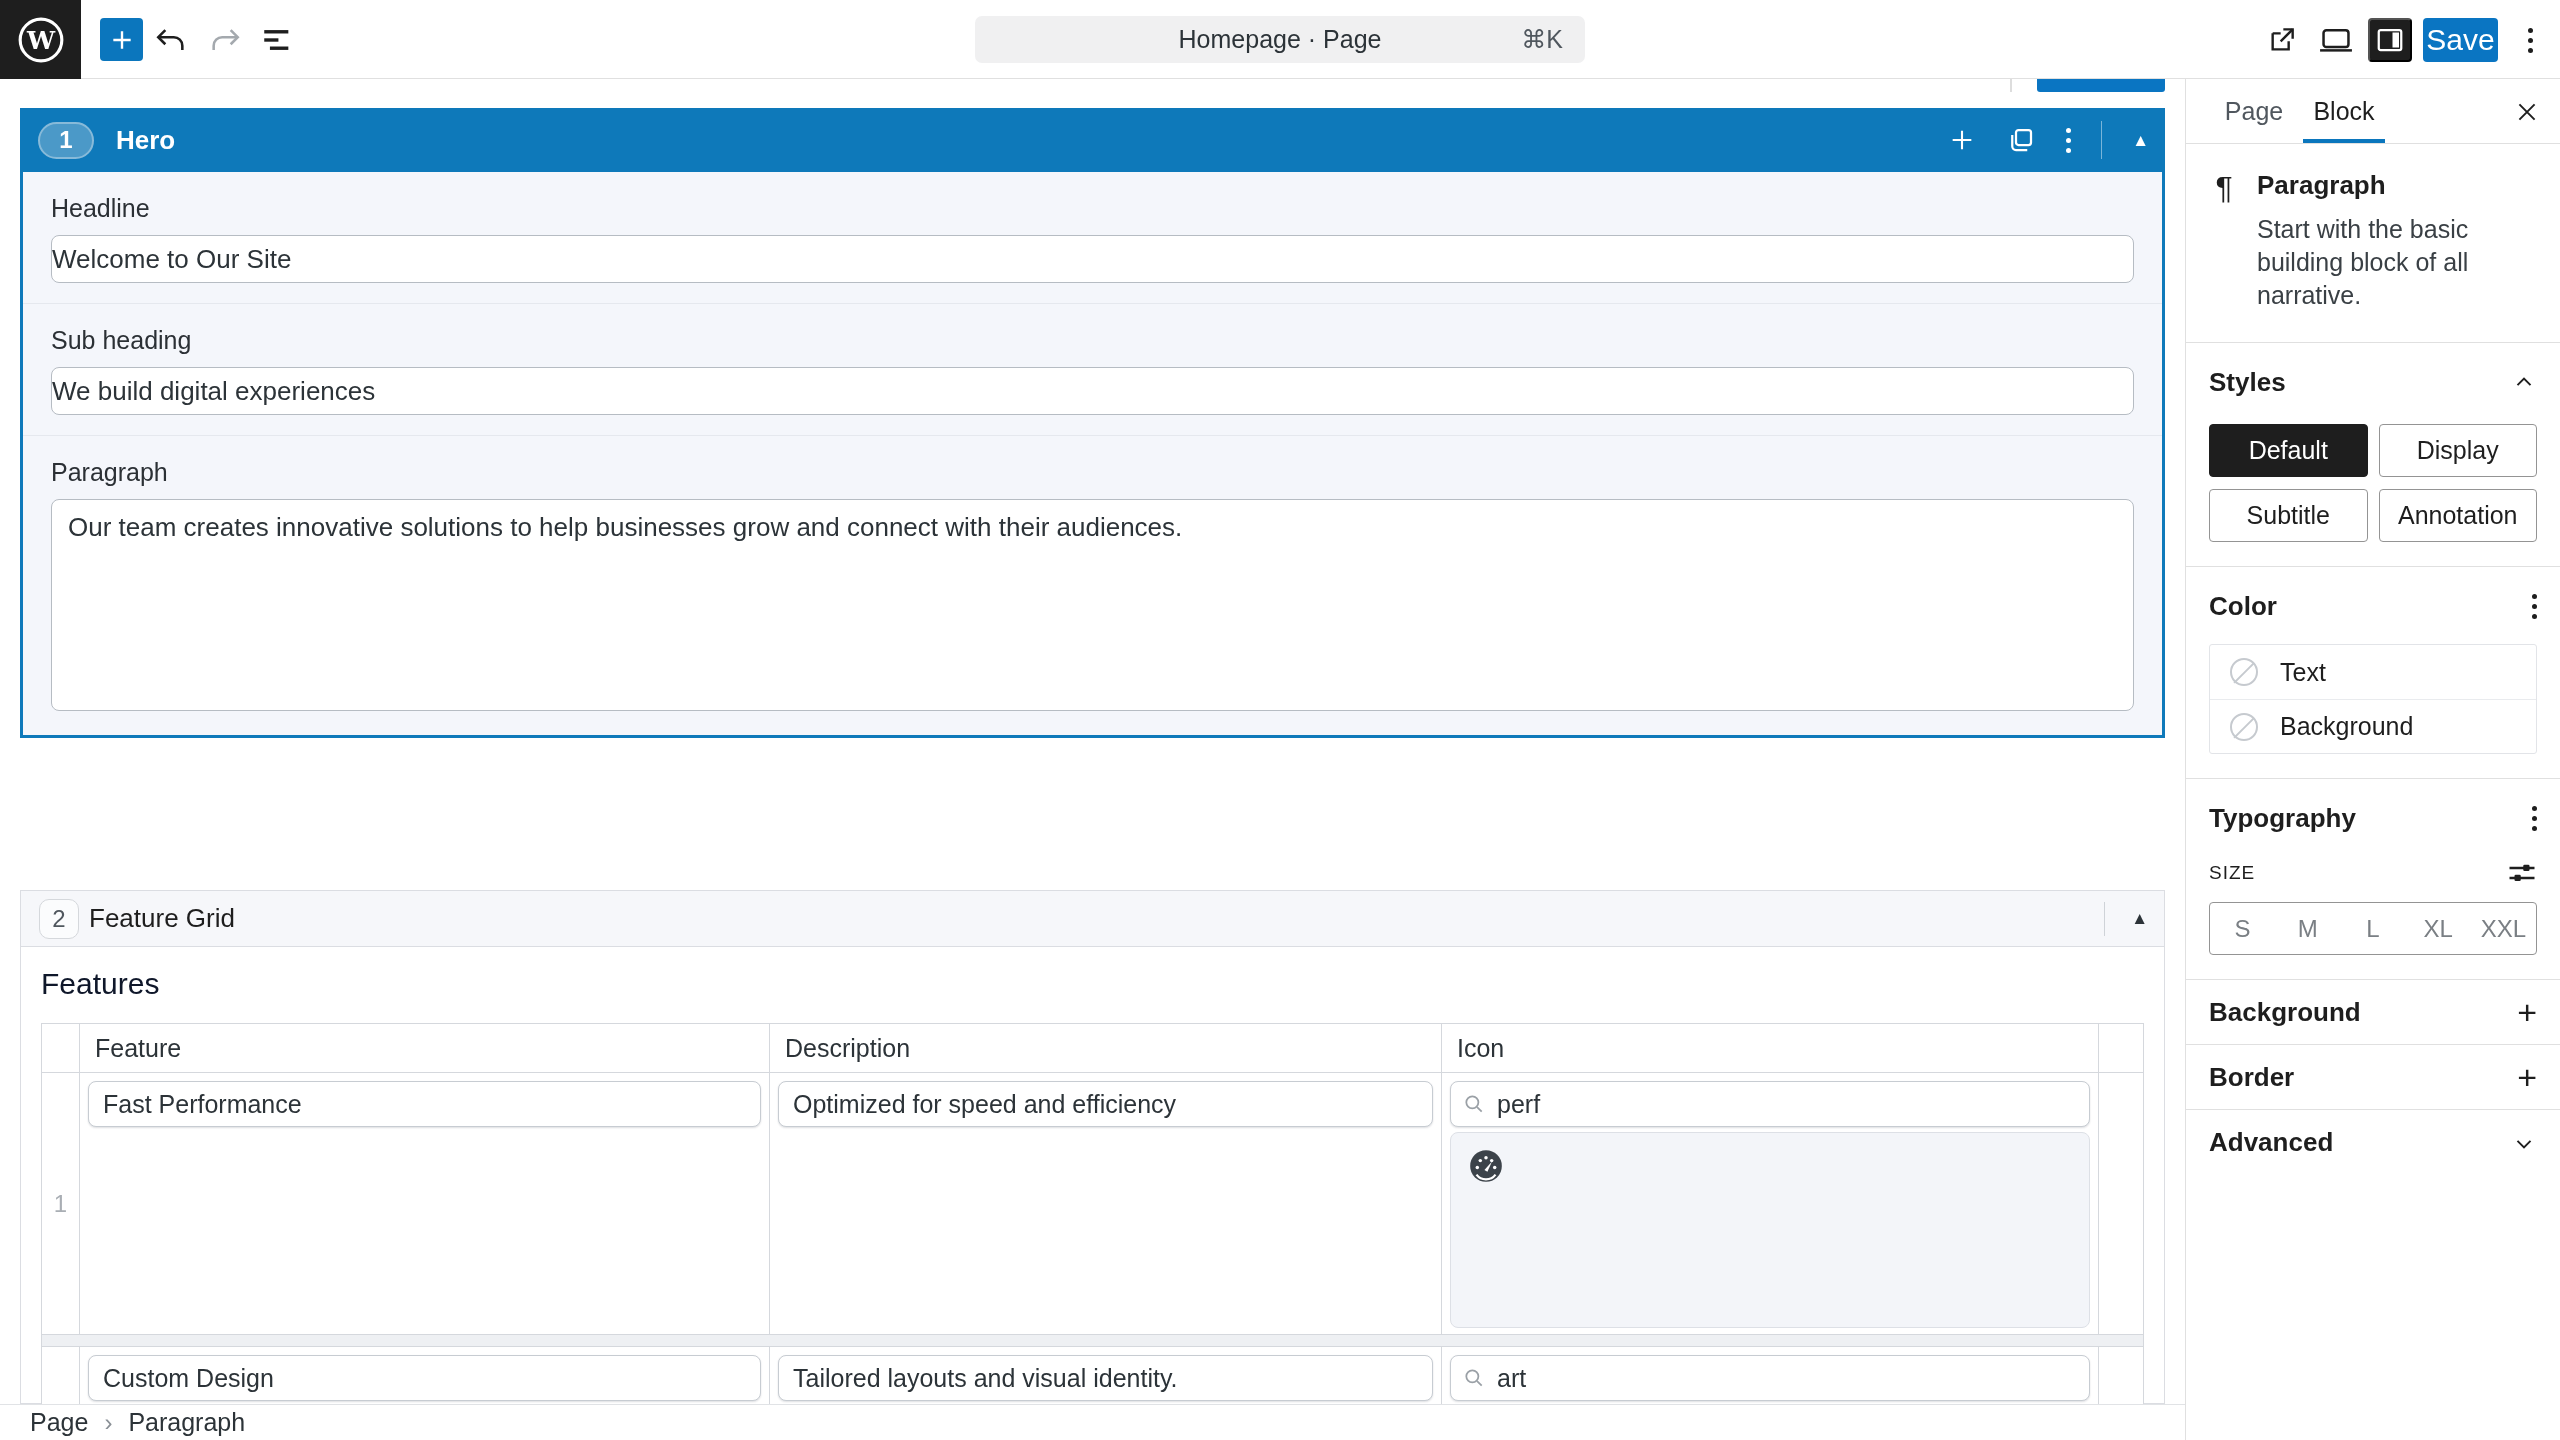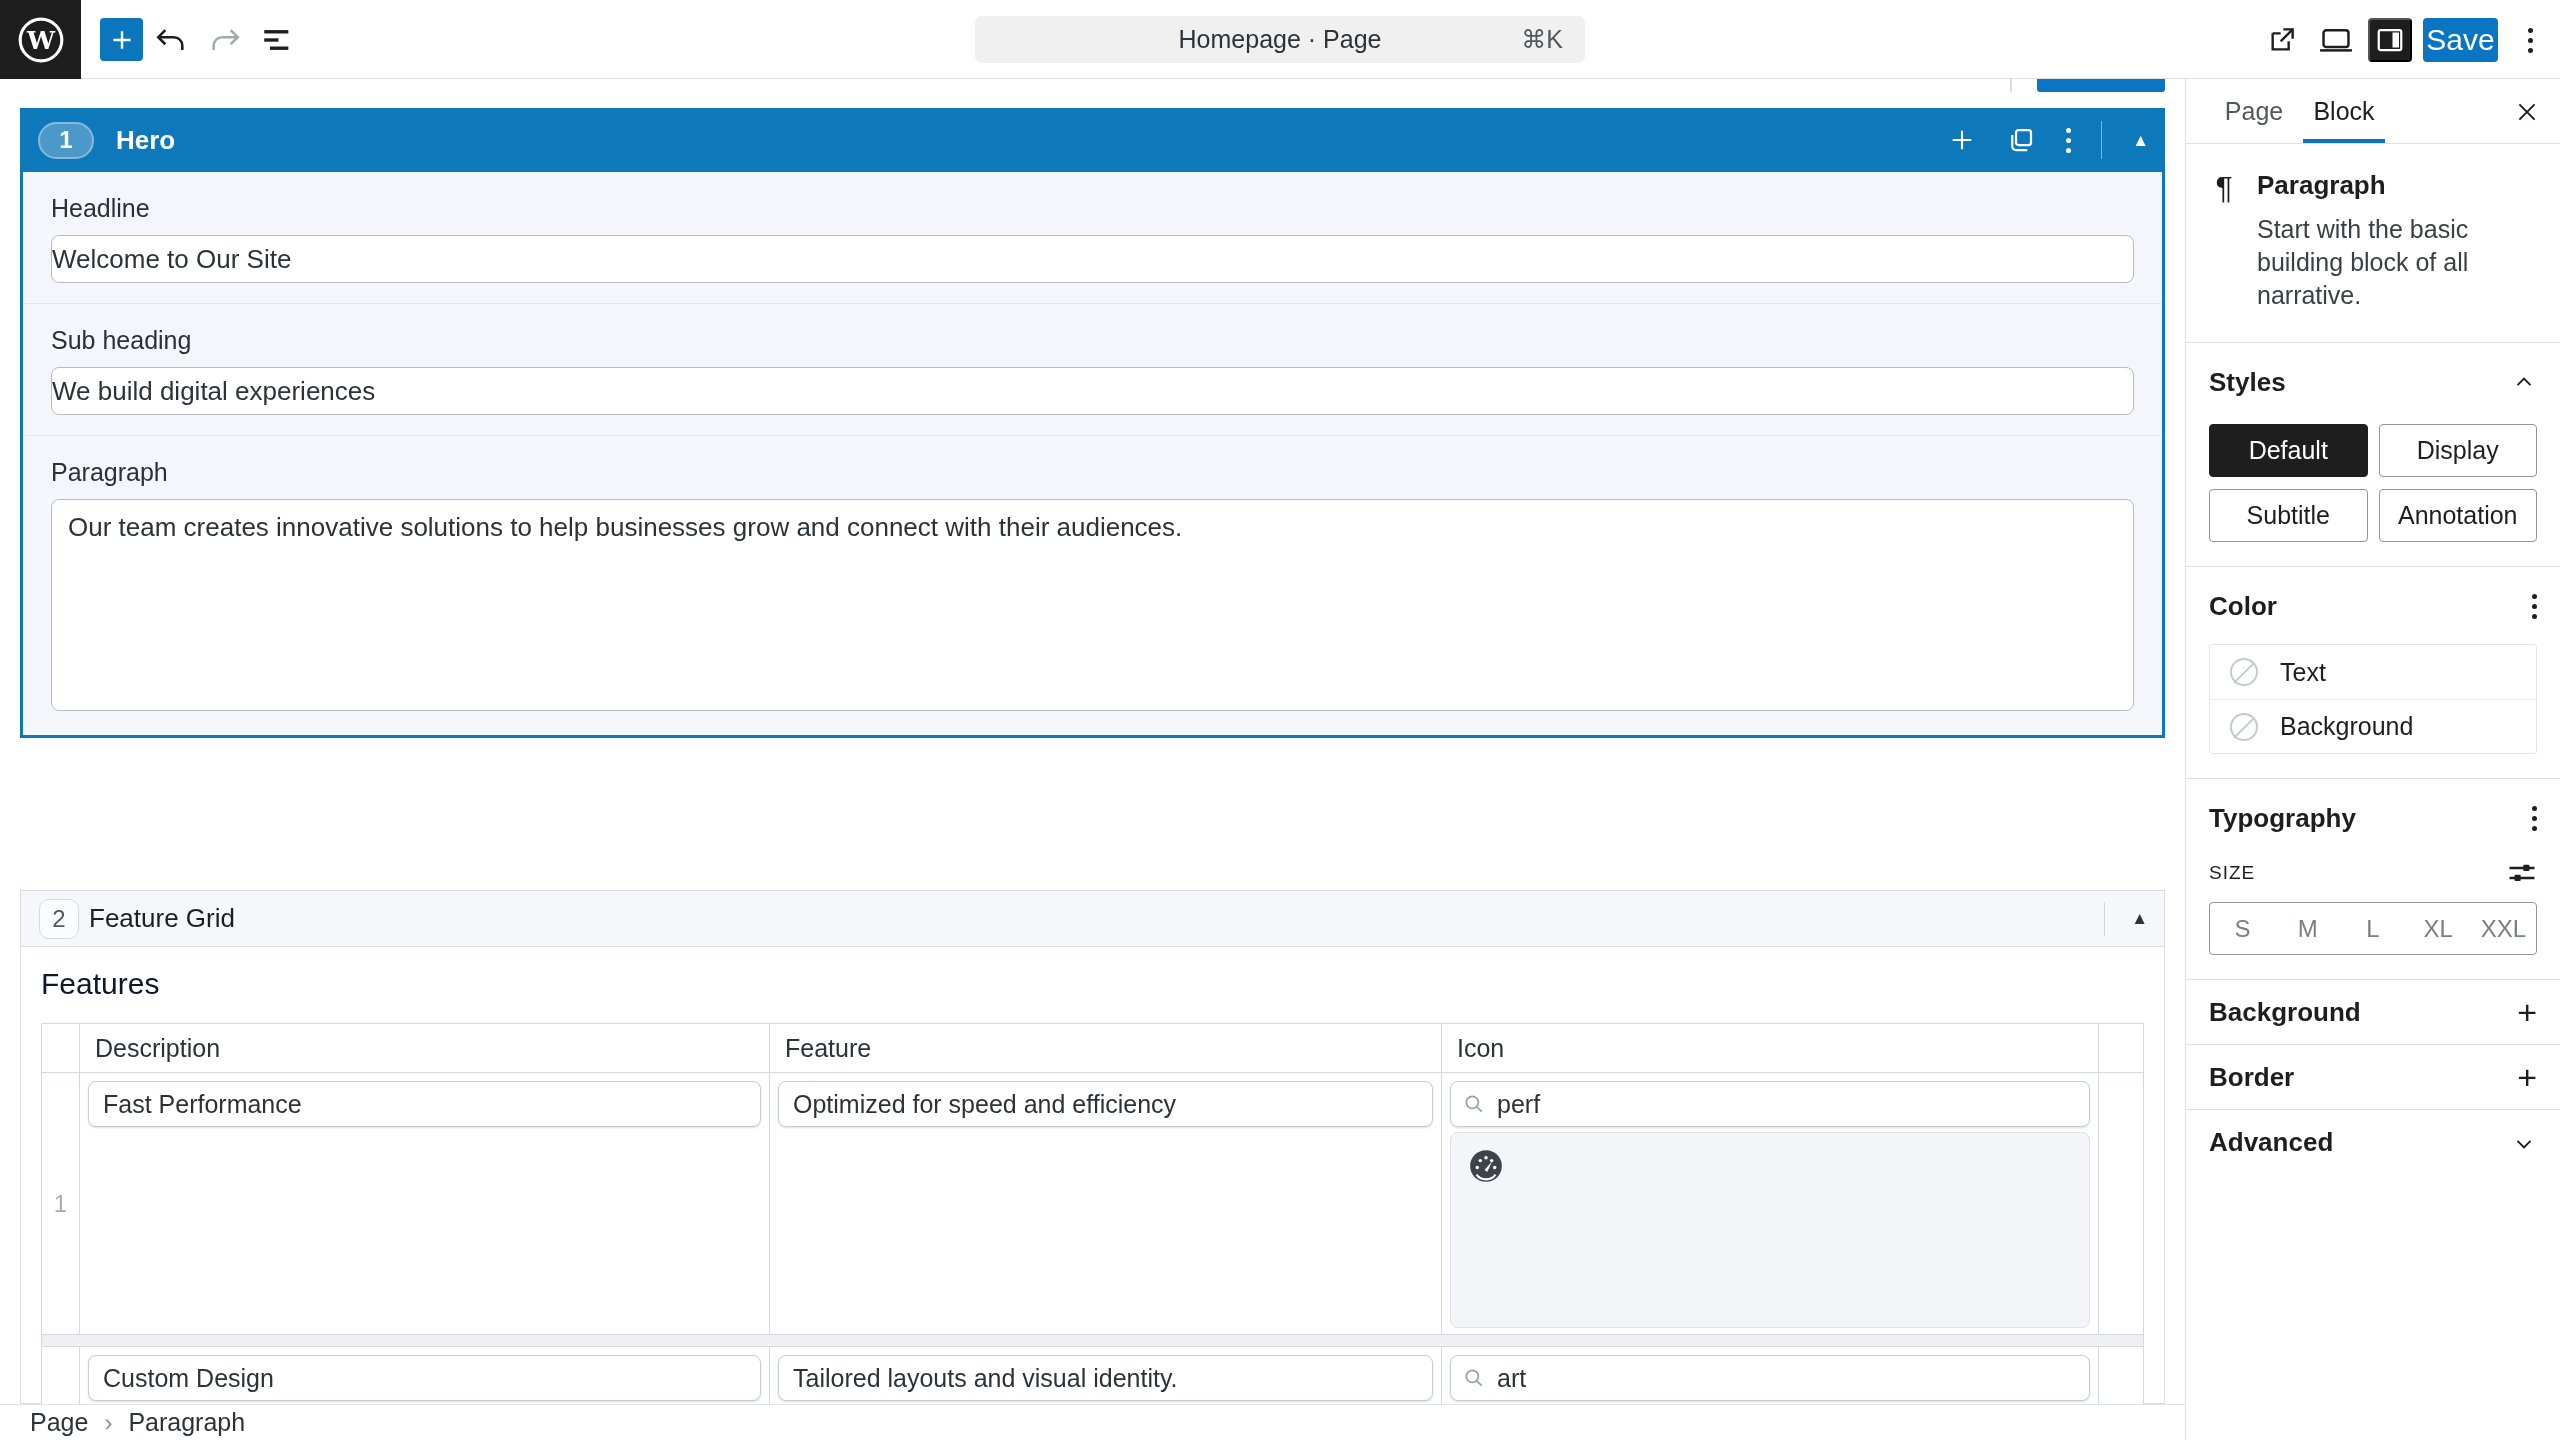--- a/index.html
+++ b/index.html
@@ -230,22 +230,22 @@
         <div class="fg-actions">
           <span class="sep"></span>
           <span class="collapse-tri">▲</span>
         </div>
       </div>
       <div class="fg-body">
         <div class="fg-label">Features</div>
         <div class="tbl">
 
           <div class="cell hcell"></div>
+          <div class="cell hcell">Feature</div>
           <div class="cell hcell">Description</div>
-          <div class="cell hcell">Feature</div>
           <div class="cell hcell">Icon</div>
           <div class="cell hcell last"></div>
 
           <div class="cell rcell numcell">1</div>
           <div class="cell rcell">
             <input class="cell-input" type="text" value="Fast Performance" style="">
           </div>
           <div class="cell rcell">
             <input class="cell-input" type="text" value="Optimized for speed and efficiency" style="">
           </div>

